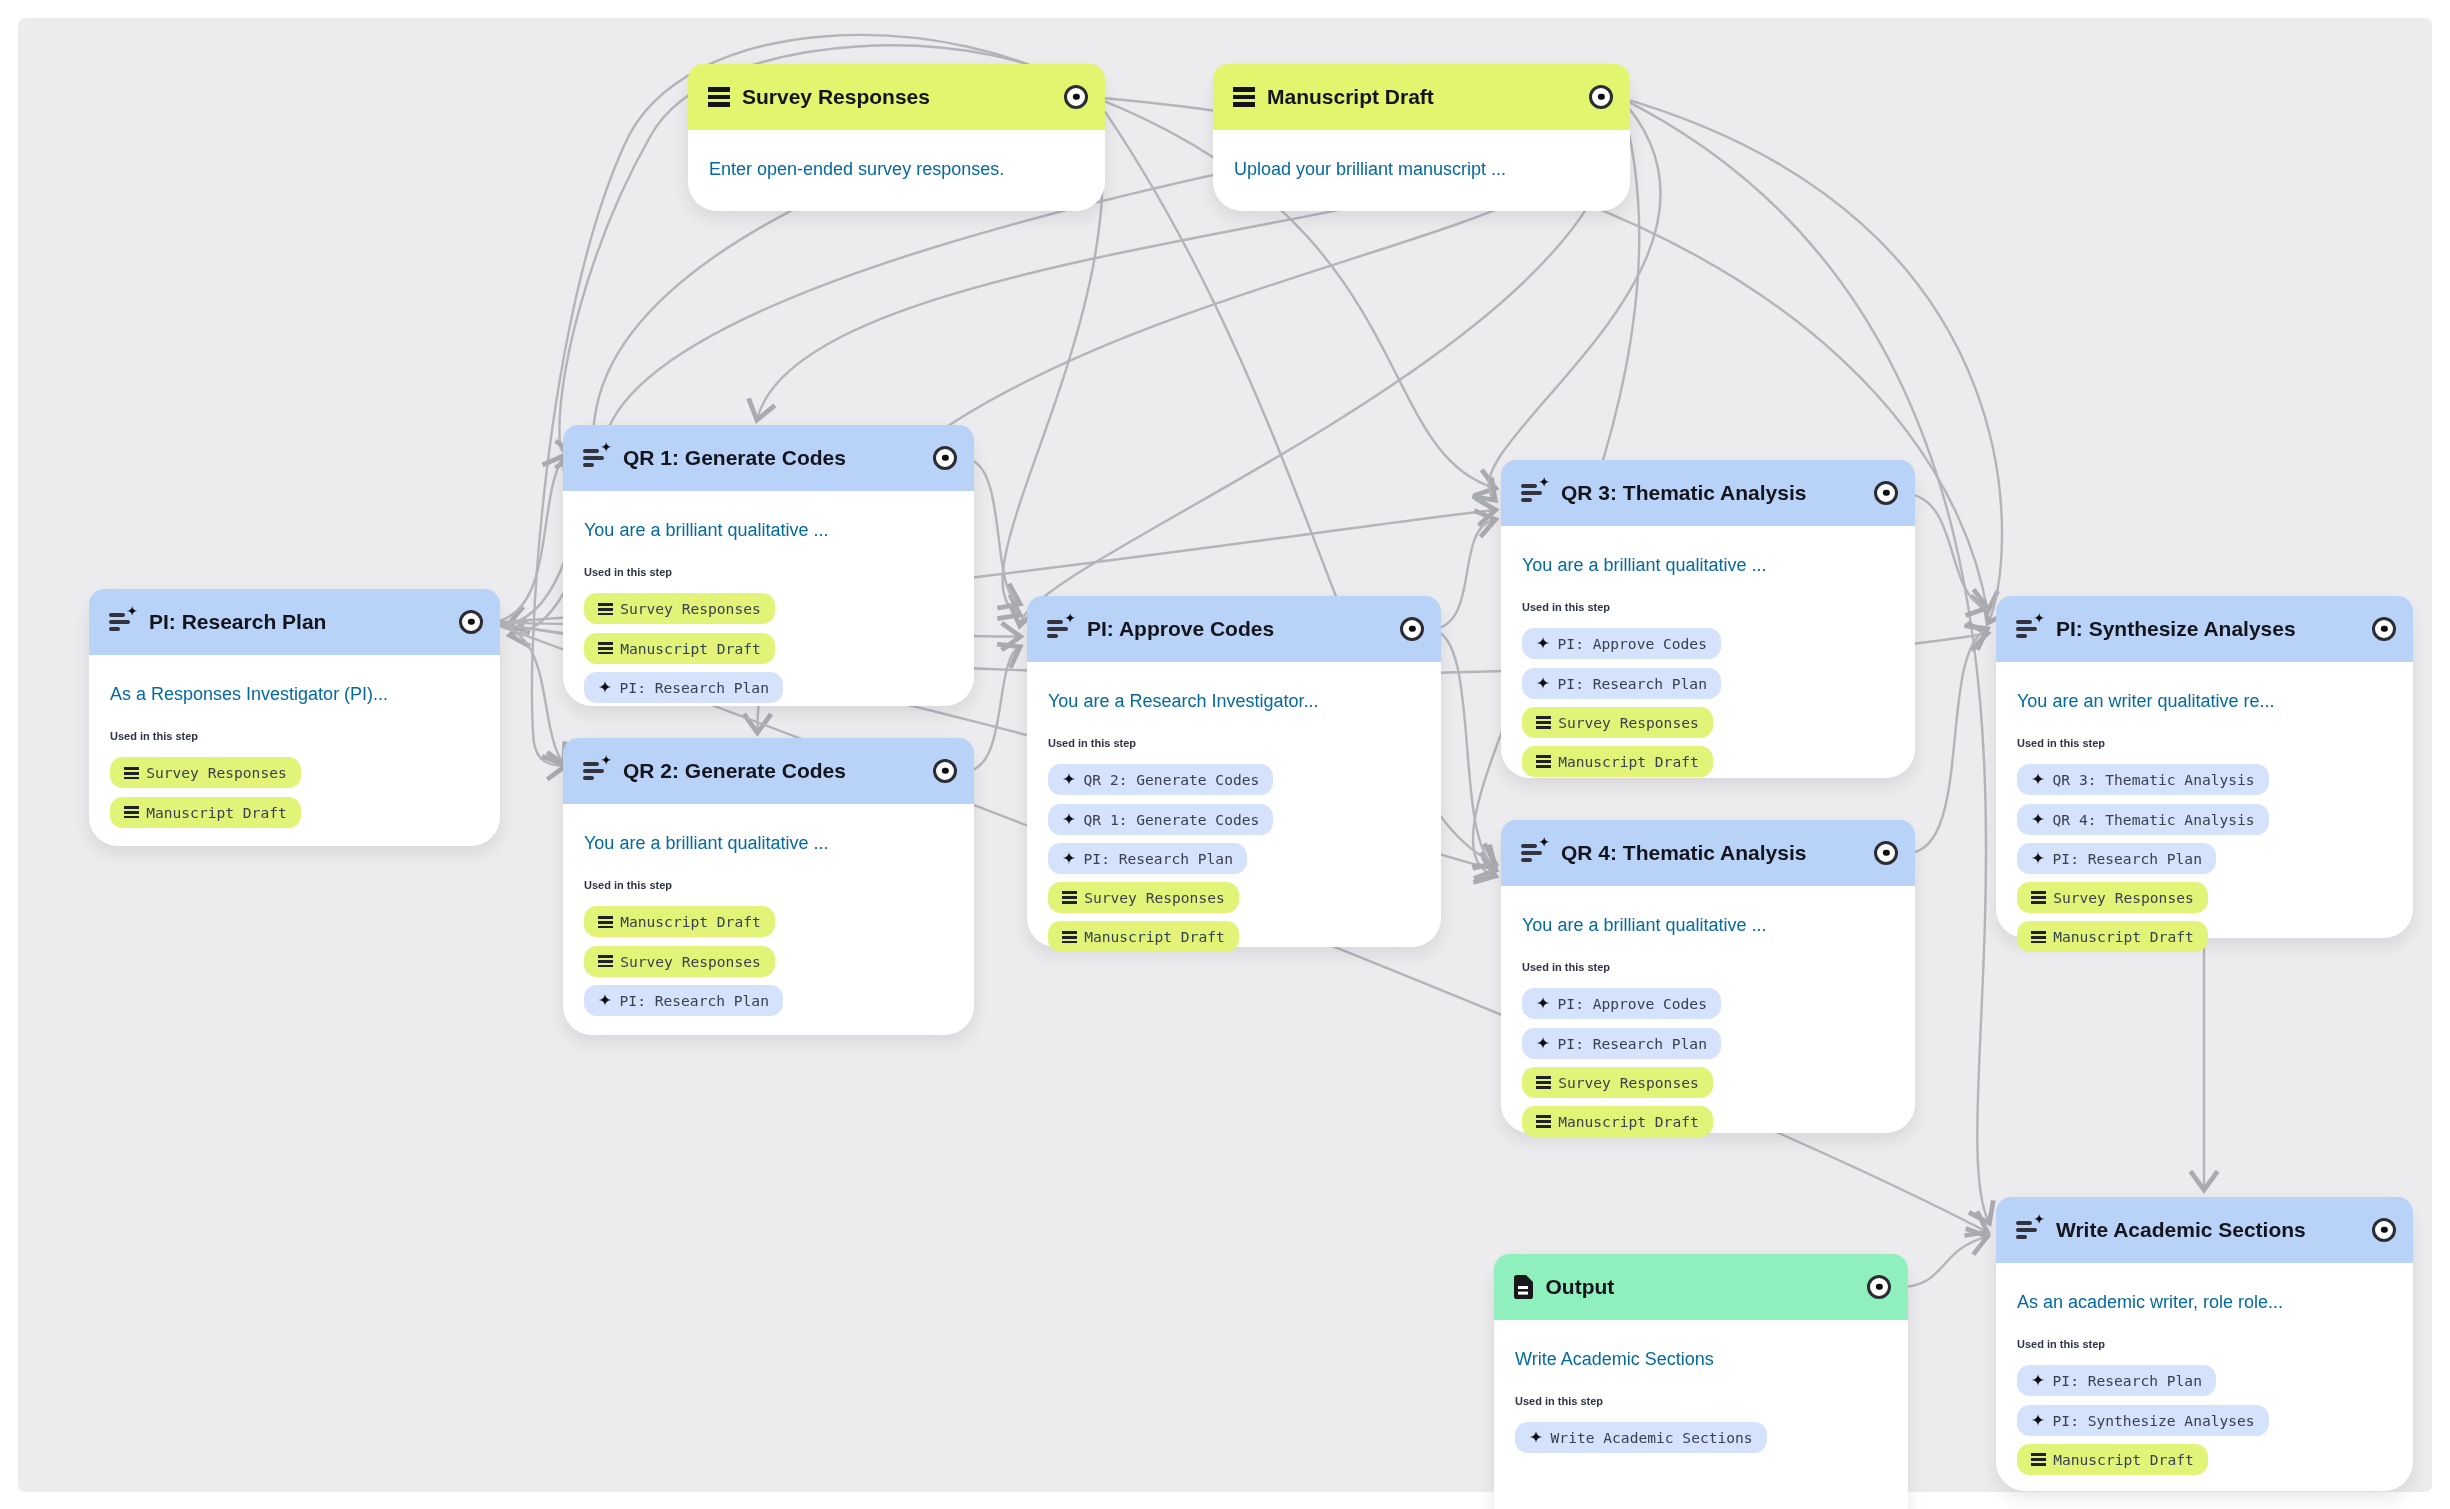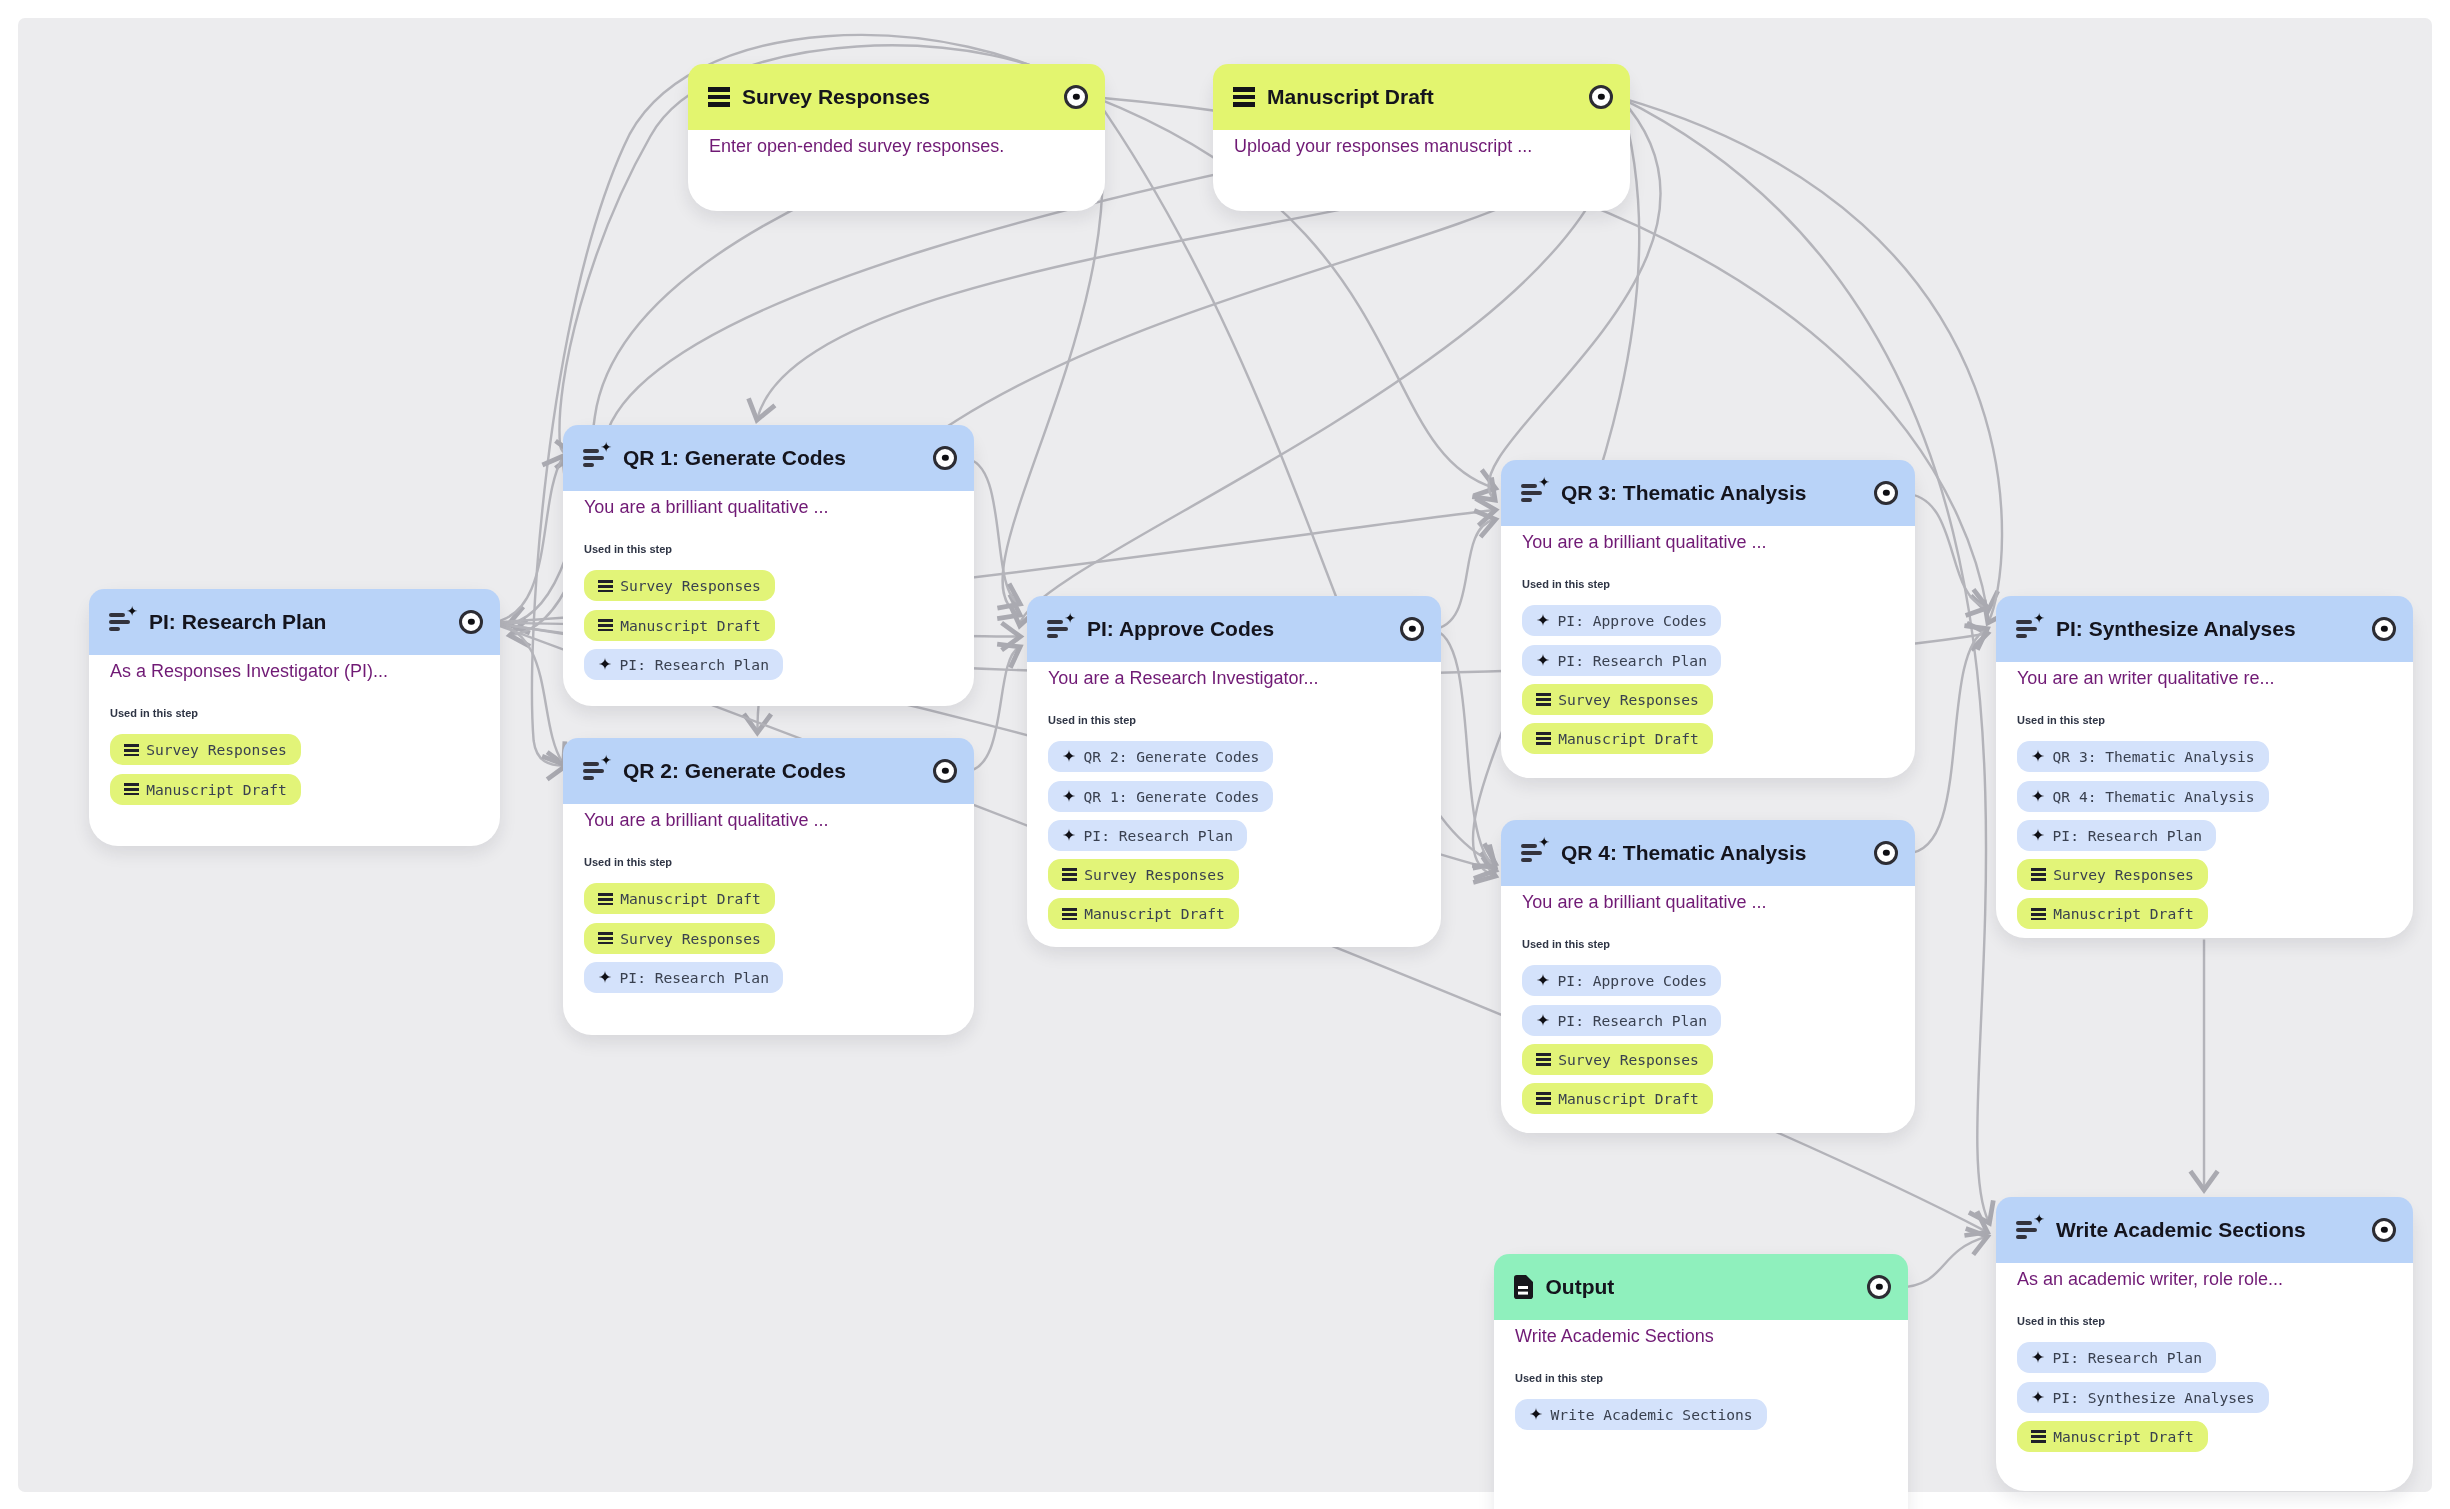--- a/index.html
+++ b/index.html
@@ -26,21 +26,21 @@
   .prompt-icon .l1{top:2.1px;width:16.7px;}
   .prompt-icon .l2{top:9px;width:21px;}
   .prompt-icon .l3{top:16px;width:11px;}
   .prompt-icon .star{position:absolute;top:-8.3px;right:-1.4px;font-size:14px;color:#0e0e12;
         font-family:"DejaVu Sans",sans-serif;}
   .file-icon{flex:0 0 auto;position:relative;width:19.5px;height:23.6px;background:#17171c;border-radius:2.8px;}
   .file-icon::before{content:"";position:absolute;top:0;right:0;width:0;height:0;
         border-top:7px solid #8ff0bd;border-left:7px solid rgba(0,0,0,0);}
   .file-icon::after{content:"";position:absolute;left:4.2px;top:11px;width:10.4px;height:2.8px;
         background:#ffffff;box-shadow:0 5.6px 0 #ffffff;}
-  .node-desc{margin:6px 21px 0;font-size:18px;color:#701a75;}
+  .node-desc{margin:29px 21px 0;font-size:18px;color:#0369a1;}
   .used-label{margin:25px 21px 0;font-size:11px;font-weight:700;color:#2e3444;}
   .chips{display:flex;flex-direction:column;align-items:flex-start;gap:8.3px;margin:15.3px 21px 0;}
   .chip{display:inline-flex;align-items:center;gap:7.6px;height:31px;padding:0 14px;
         border-radius:12.5px;font-family:"DejaVu Sans Mono",monospace;font-size:14.6px;color:#39404f;}
   .chip .bars-sm{width:14.6px;height:12.5px;
         background:repeating-linear-gradient(180deg,#20202a 0 3.1px,rgba(0,0,0,0) 3.1px 4.9px);}
   .chip .star-sm{font-size:16.7px;line-height:16.7px;color:#101016;font-family:"DejaVu Sans",sans-serif;}
 </style>
 </head>
 <body>
@@ -95,21 +95,21 @@
         <span class="port"></span>
       </div>
       <div class="node-desc">Enter open-ended survey responses.</div>
     </div>
     <div class="node" style="left: 1213px; top: 64px; width: 417px; height: 147px;">
       <div class="node-header" style="background: rgb(227, 245, 111);">
         <span class="bars-icon"></span>
         <span class="node-title">Manuscript Draft</span>
         <span class="port"></span>
       </div>
-      <div class="node-desc">Upload your responses manuscript ...</div>
+      <div class="node-desc">Upload your brilliant manuscript ...</div>
     </div>
     <div class="node" style="left: 563px; top: 425px; width: 411px; height: 281px;">
       <div class="node-header" style="background: rgb(185, 211, 248);">
         <span class="prompt-icon">
           <i class="l1"></i>
           <i class="l2"></i>
           <i class="l3"></i>
           <span class="star">✦</span>
         </span>
         <span class="node-title">QR 1: Generate Codes</span>

